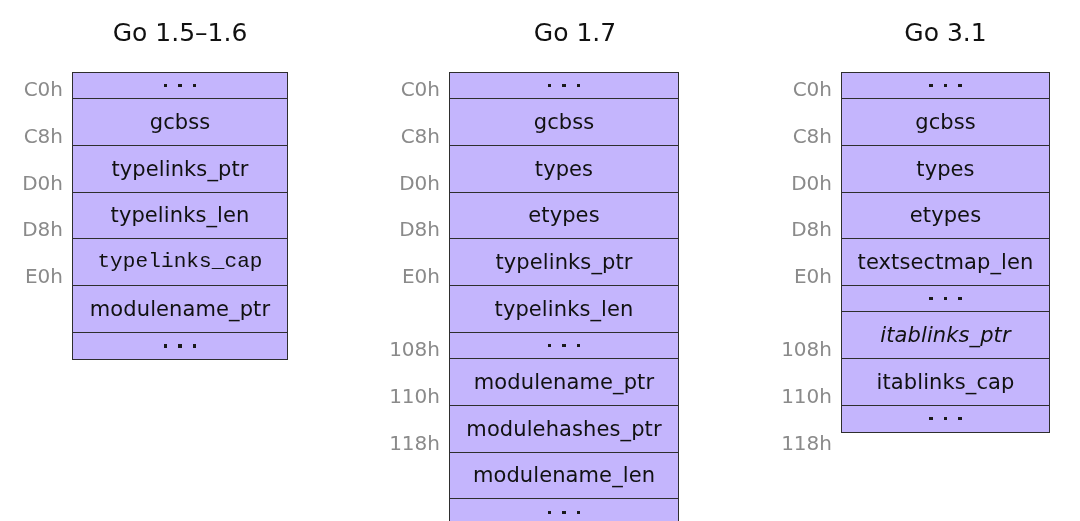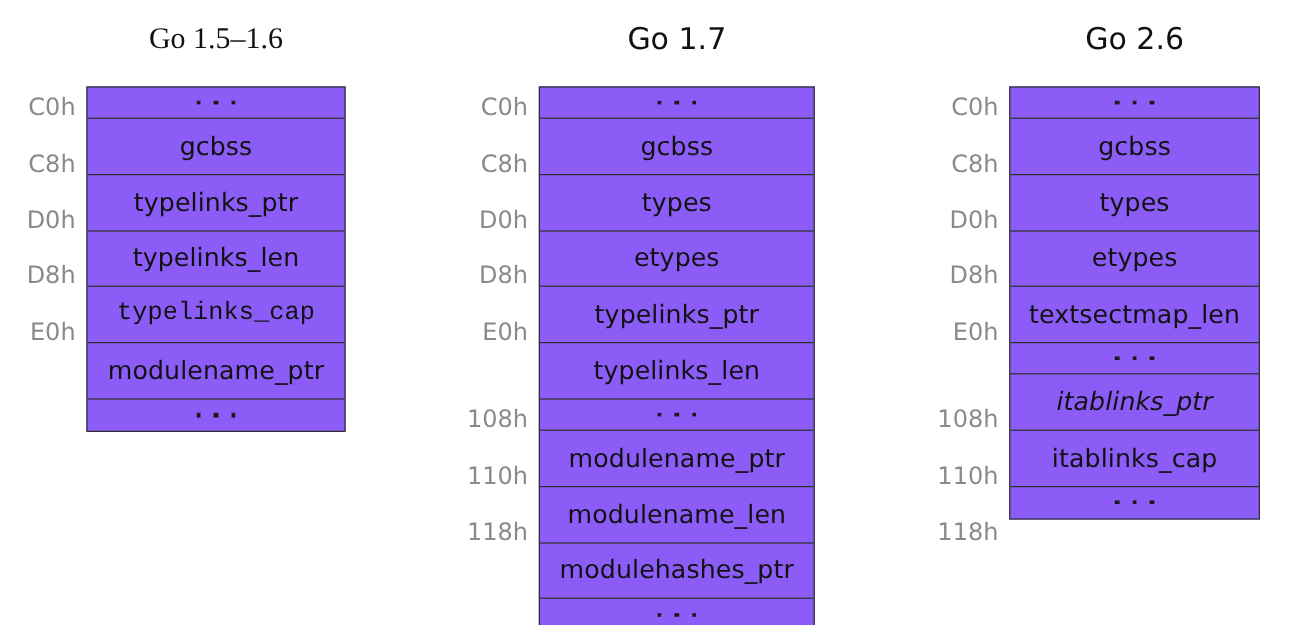--- a/index.html
+++ b/index.html
@@ -38,21 +38,21 @@
     line-height: 30px;
     color: #111111;
     white-space: nowrap;
   }
 
   
   .struct-box {
     position: absolute;
     box-sizing: border-box;
     border: 1.2px solid #2e2e2e;
-    background: #8b5cf6;
+    background: #c4b5fd;
   }
 
   .row {
     box-sizing: border-box;
     border-bottom: 1.2px solid #2e2e2e;
     height: 46.8px;
     display: flex;
     align-items: center;
     justify-content: center;
     overflow: hidden;
@@ -93,21 +93,21 @@
     line-height: 20px;
     color: #8a8a8a;
     white-space: nowrap;
   }
 </style>
 </head>
 <body>
 
 <div class="diagram">
     <div class="column" style="left: 0px; width: 288px; position: absolute;">
-      <div class="col-title" style="left: 72px; width: 216px; font-family: Liberation Serif, serif;">Go 1.5–1.6</div>
+      <div class="col-title" style="left: 72px; width: 216px;">Go 1.5–1.6</div>
       <div class="struct-box" style="left: 72px; top: 72px; width: 216px;">
         <div class="row ellipsis" style="height: 26px;">
           <span class="dots" title="...">
             <i></i>
             <i></i>
             <i></i>
           </span>
         </div>
         <div class="row" style="height: 46.8px;">
           <span class="row-label">gcbss</span>
@@ -132,21 +132,21 @@
           </span>
         </div>
       </div>
       <div class="addr" style="top: 79px; right: 225px; left: auto;">C0h</div>
       <div class="addr" style="top: 125.8px; right: 225px; left: auto;">C8h</div>
       <div class="addr" style="top: 172.6px; right: 225px; left: auto;">D0h</div>
       <div class="addr" style="top: 219.4px; right: 225px; left: auto;">D8h</div>
       <div class="addr" style="top: 266.2px; right: 225px; left: auto;">E0h</div>
     </div>
     <div class="column" style="left: 377px; width: 302px; position: absolute;">
-      <div class="col-title" style="left: 72px; width: 230px;">Go 1.7</div>
+      <div class="col-title" style="left: 83px; width: 230px;">Go 1.7</div>
       <div class="struct-box" style="left: 72px; top: 72px; width: 230px;">
         <div class="row ellipsis" style="height: 26px;">
           <span class="dots" title="...">
             <i></i>
             <i></i>
             <i></i>
           </span>
         </div>
         <div class="row" style="height: 46.8px;">
           <span class="row-label">gcbss</span>
@@ -167,44 +167,44 @@
           <span class="dots" title="...">
             <i></i>
             <i></i>
             <i></i>
           </span>
         </div>
         <div class="row" style="height: 46.8px;">
           <span class="row-label">modulename_ptr</span>
         </div>
         <div class="row" style="height: 46.8px;">
+          <span class="row-label">modulehashes_ptr</span>
+        </div>
+        <div class="row" style="height: 46.8px;">
           <span class="row-label">modulename_len</span>
-        </div>
-        <div class="row" style="height: 46.8px;">
-          <span class="row-label">modulehashes_ptr</span>
         </div>
         <div class="row ellipsis" style="height: 26px;">
           <span class="dots" title="...">
             <i></i>
             <i></i>
             <i></i>
           </span>
         </div>
       </div>
       <div class="addr" style="top: 79px; right: 239px; left: auto;">C0h</div>
       <div class="addr" style="top: 125.8px; right: 239px; left: auto;">C8h</div>
       <div class="addr" style="top: 172.6px; right: 239px; left: auto;">D0h</div>
       <div class="addr" style="top: 219.4px; right: 239px; left: auto;">D8h</div>
       <div class="addr" style="top: 266.2px; right: 239px; left: auto;">E0h</div>
       <div class="addr" style="top: 339px; right: 239px; left: auto;">108h</div>
       <div class="addr" style="top: 385.8px; right: 239px; left: auto;">110h</div>
       <div class="addr" style="top: 432.6px; right: 239px; left: auto;">118h</div>
     </div>
     <div class="column" style="left: 769px; width: 281px; position: absolute;">
-      <div class="col-title" style="left: 72px; width: 209px;">Go 2.6</div>
+      <div class="col-title" style="left: 72px; width: 209px;">Go 3.1</div>
       <div class="struct-box" style="left: 72px; top: 72px; width: 209px;">
         <div class="row ellipsis" style="height: 26px;">
           <span class="dots" title="...">
             <i></i>
             <i></i>
             <i></i>
           </span>
         </div>
         <div class="row" style="height: 46.8px;">
           <span class="row-label">gcbss</span>

